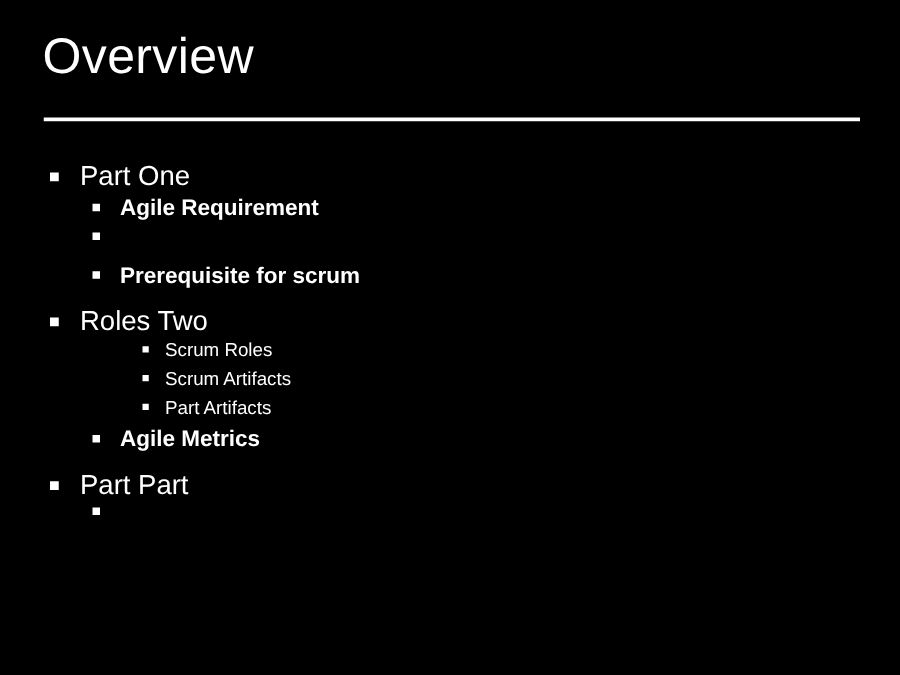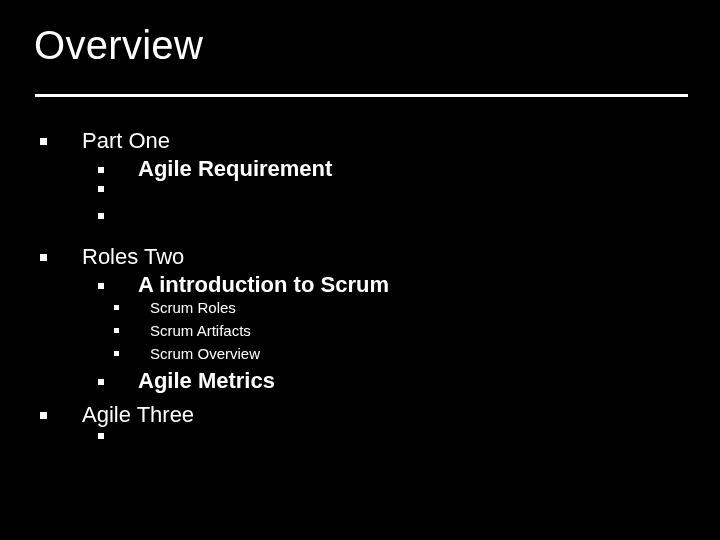--- a/index.html
+++ b/index.html
@@ -39,21 +39,20 @@
     position: absolute;
     left: 0;
     top: 128px;
     width: 720px;
   }
   .bullet-row {
     display: flex;
     align-items: baseline;
     color: #ffffff;
     white-space: nowrap;
-    gap: 18px;
   }
   .bullet-mark {
     display: inline-block;
     flex: 0 0 auto;
     color: #ffffff;
     font-family: "Liberation Serif", serif;
     text-align: left;
   }
   .bullet-text {
     display: inline-block;
@@ -72,23 +71,22 @@
     font-size: 16px;
     position: relative;
     top: -3px;
   }
   .lvl1 .sq { width: 7px; height: 7px; }
 
   
   .lvl2 {
     padding-left: 74px;
     height: 27px;
-    font-size: 22px;
+    font-size: 18px;
     font-weight: bold;
-    margin-left: 24px;
   }
   .lvl2 .bullet-mark {
     width: 22px;
     font-size: 13px;
     position: relative;
     top: -3px;
   }
   .lvl2 .sq { width: 6px; height: 6px; }
 
   
@@ -132,49 +130,46 @@
       </div>
       <div class="bullet-row lvl2">
         <span class="bullet-mark"><span class="sq"></span></span>
         <span class="bullet-text">Agile Requirement</span>
       </div>
       <div class="bullet-row lvl2">
         <span class="bullet-mark"><span class="sq"></span></span>
       </div>
       <div class="bullet-row lvl2">
         <span class="bullet-mark"><span class="sq"></span></span>
+        <span class="bullet-text">Prerequisite for scrum</span>
       </div>
       <div class="group-gap"></div>
       <div class="bullet-row lvl1">
         <span class="bullet-mark"><span class="sq"></span></span>
         <span class="bullet-text">Roles Two</span>
-      </div>
-      <div class="bullet-row lvl2">
-        <span class="bullet-mark"><span class="sq"></span></span>
-        <span class="bullet-text">A introduction to Scrum</span>
       </div>
       <div class="bullet-row lvl3">
         <span class="bullet-mark"><span class="sq"></span></span>
         <span class="bullet-text">Scrum Roles</span>
       </div>
       <div class="bullet-row lvl3">
         <span class="bullet-mark"><span class="sq"></span></span>
         <span class="bullet-text">Scrum Artifacts</span>
       </div>
       <div class="bullet-row lvl3">
         <span class="bullet-mark"><span class="sq"></span></span>
-        <span class="bullet-text">Scrum Overview</span>
+        <span class="bullet-text">Part Artifacts</span>
       </div>
       <div class="bullet-row lvl2">
         <span class="bullet-mark"><span class="sq"></span></span>
         <span class="bullet-text">Agile Metrics</span>
       </div>
       <div class="group-gap"></div>
       <div class="bullet-row lvl1">
         <span class="bullet-mark"><span class="sq"></span></span>
-        <span class="bullet-text">Agile Three</span>
+        <span class="bullet-text">Part Part</span>
       </div>
       <div class="bullet-row lvl2">
         <span class="bullet-mark"><span class="sq"></span></span>
       </div>
     </div>
 
 </div>
 
 </body></html>

